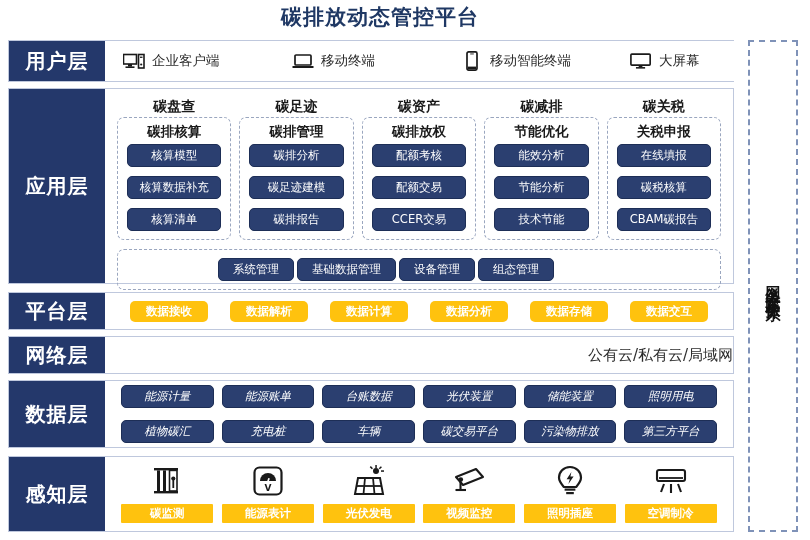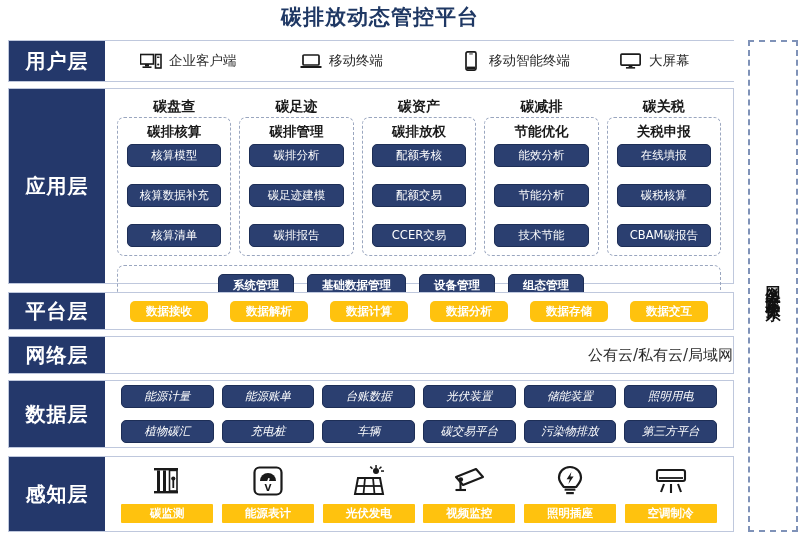--- a/index.html
+++ b/index.html
@@ -69,23 +69,23 @@
   #layer-platform { top: 292px; height: 38px; }
   #layer-network  { top: 336px; height: 38px; }
   #layer-data     { top: 380px; height: 68px; }
   #layer-sense    { top: 456px; height: 76px; }
 
   
   .user-items {
     display: flex;
     align-items: center;
     width: 100%;
-    padding-left: 35px;
-    box-sizing: border-box;
-    gap: 12px;
+    padding-left: 18px;
+    box-sizing: border-box;
+    gap: 21px;
   }
   .user-item {
     display: flex;
     align-items: center;
     gap: 7px;
     font-size: 13.5px;
     color: #2b2b2b;
     width: 148px;
   }
   .user-item .glyph {
@@ -143,37 +143,36 @@
   }
   .pill {
     width: 100%;
     box-sizing: border-box;
     background: #2b3f70;
     color: #ffffff;
     border-radius: 5px;
     font-size: 11.5px;
     text-align: center;
     padding: 4px 2px;
-    margin-bottom: 17px;
+    margin-bottom: 9px;
     line-height: 13px;
     border: 1px solid #1d2e56;
     white-space: nowrap;
   }
   .pill:last-child { margin-bottom: 0; }
 
   .app-bottom-box {
     margin: 9px 4px 0 4px;
     border: 1px dashed #9aa6bf;
     border-radius: 7px;
     padding: 8px 10px;
     display: flex;
     align-items: center;
-    gap: 13px;
-    box-sizing: border-box;
-    font-weight: bold;
+    gap: 3px;
+    box-sizing: border-box;
   }
   .pill-inline {
     background: #2b3f70;
     color: #ffffff;
     border: 1px solid #1d2e56;
     border-radius: 5px;
     font-size: 11.5px;
     padding: 4px 14px;
     line-height: 13px;
     white-space: nowrap;

